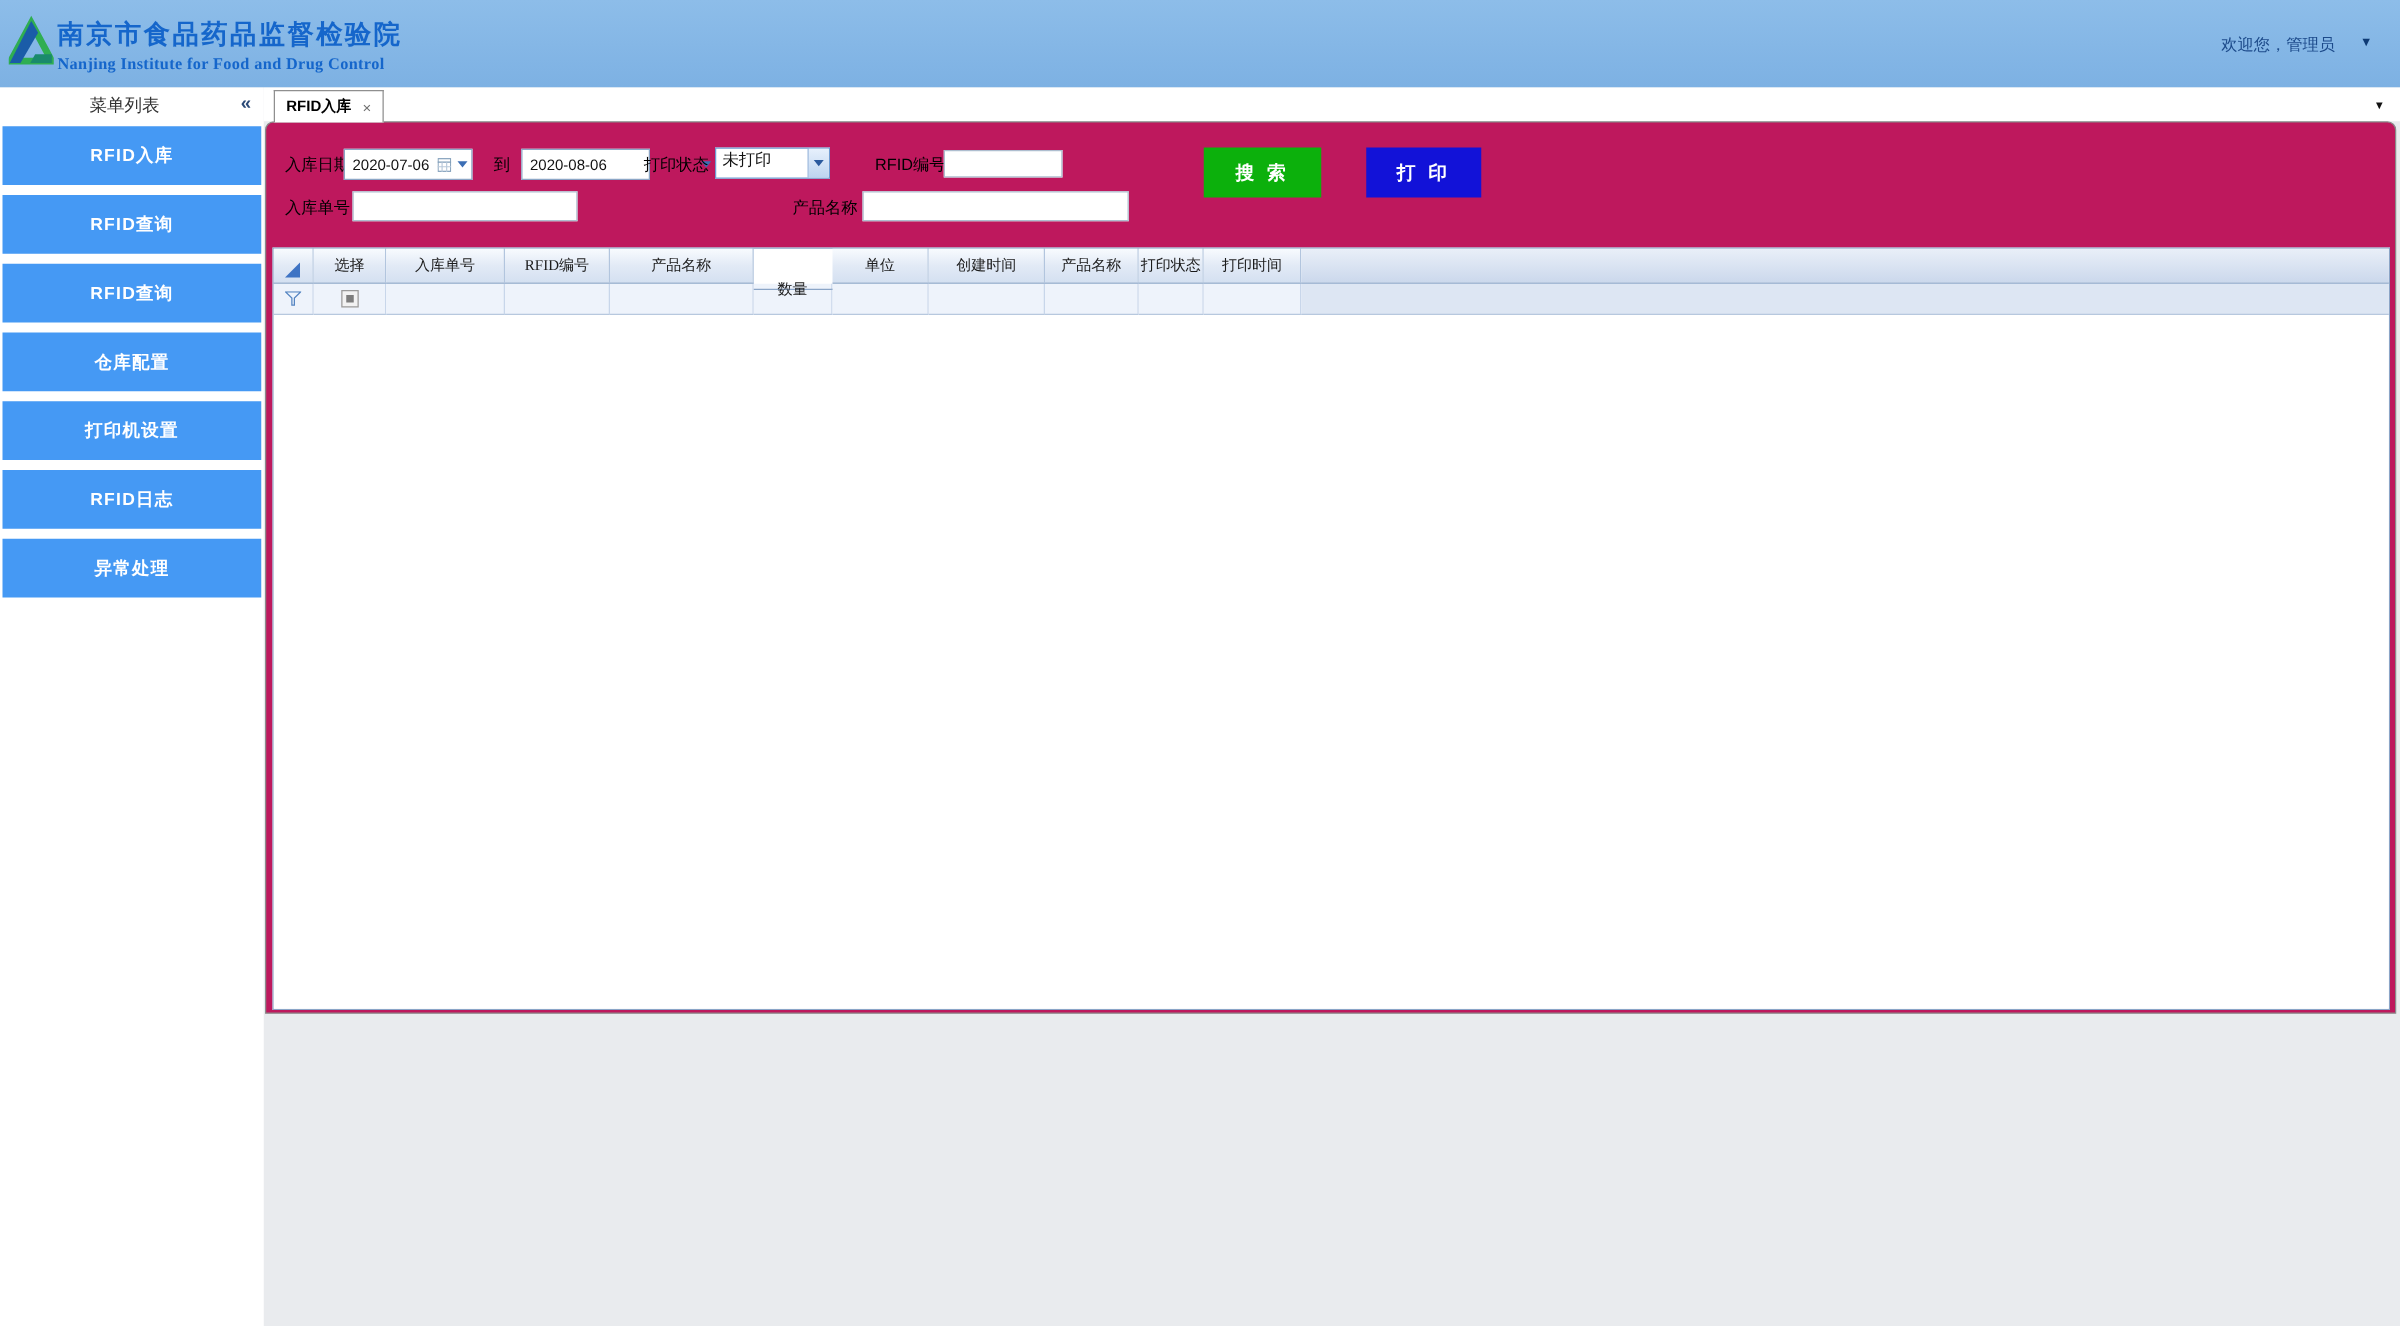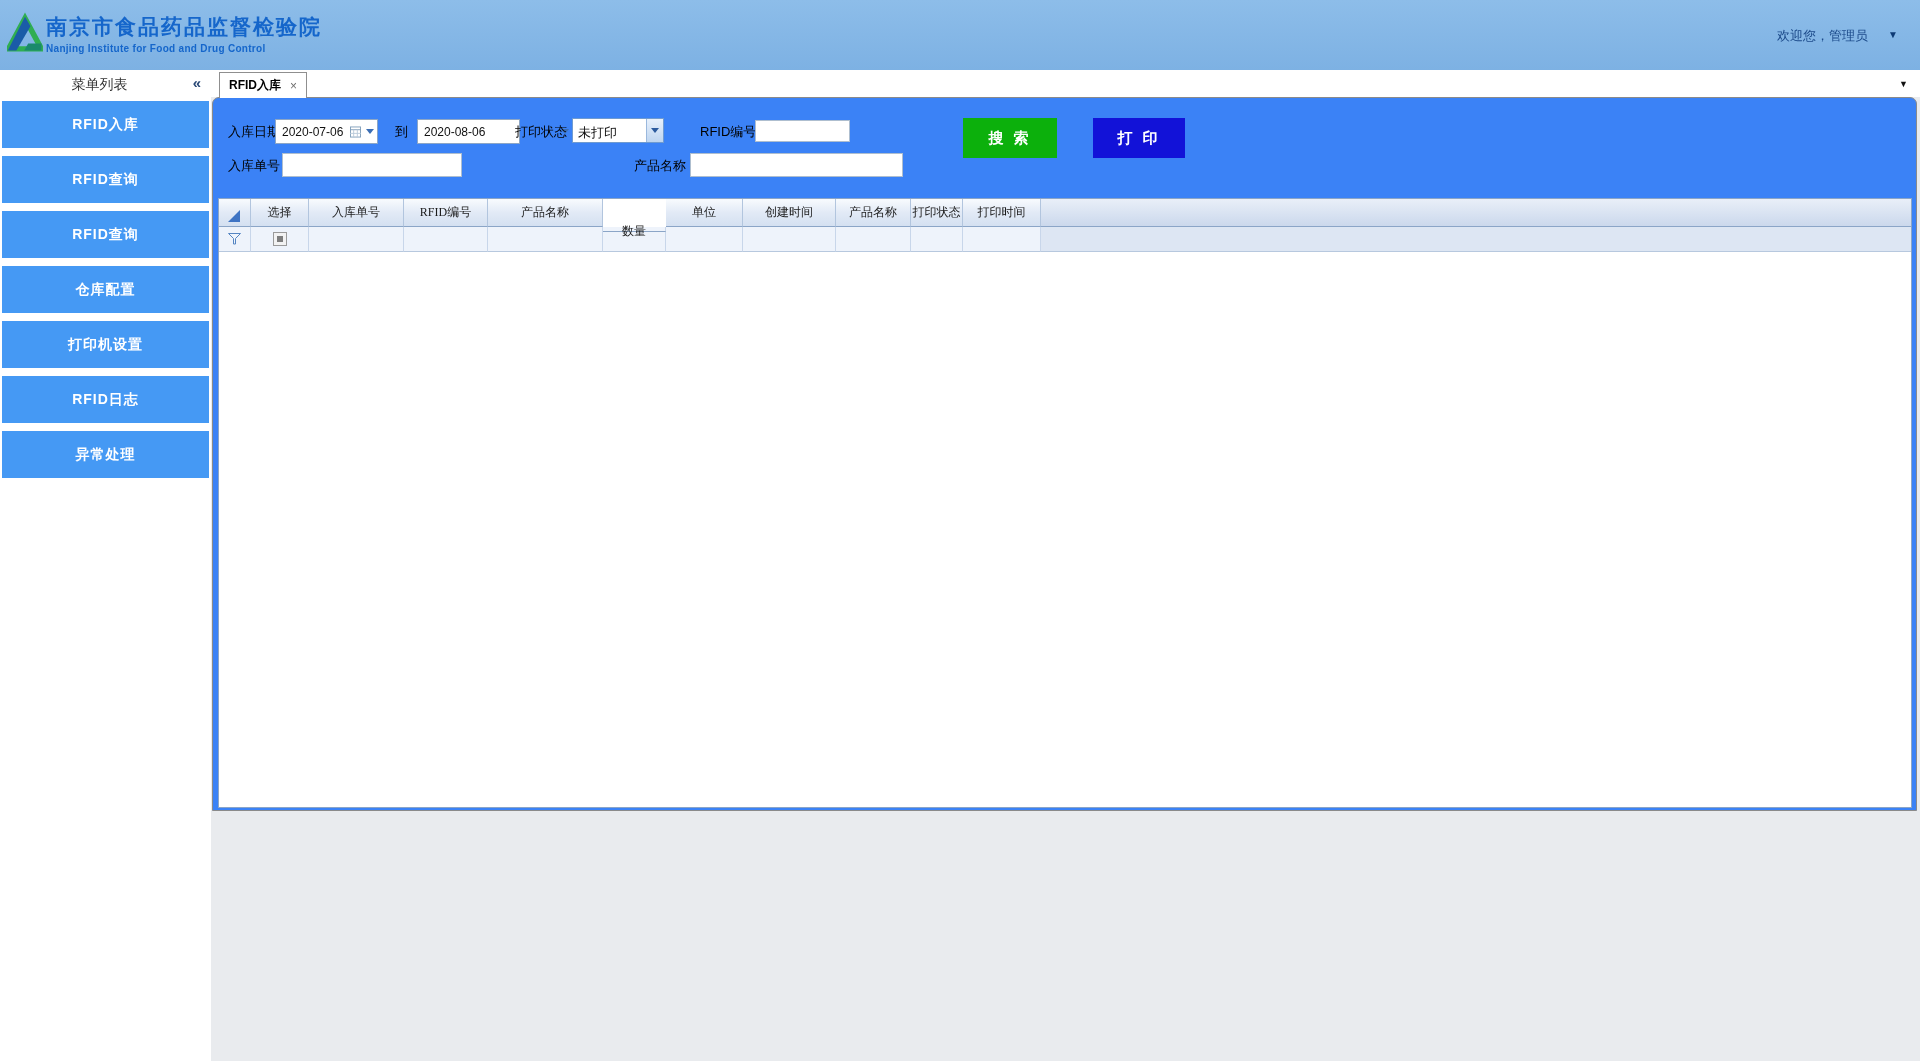--- a/index.html
+++ b/index.html
@@ -5,21 +5,21 @@
   * { margin:0; padding:0; box-sizing:border-box; }
   html,body { width:1920px; height:1061px; overflow:hidden;
     font-family:"Liberation Sans","DejaVu Sans",sans-serif; background:#e9ebee; }
 
   
   #app-header { position:absolute; left:0; top:0; width:1920px; height:70px;
     background:linear-gradient(#8dbde9,#7db1e3); }
   #logo { position:absolute; left:7px; top:12px; }
   #brand { position:absolute; left:46px; top:13px; color:#1566cb; }
   #brand .zh { font-size:21px; font-weight:bold; letter-spacing:2px; }
-  #brand .en { font-size:10px; font-weight:bold; margin-top:2px; letter-spacing:.3px; }
+  #brand .en { font-size:13px; font-weight:bold; margin-top:2px; letter-spacing:.3px;font-family:Liberation Serif, serif; }
   #welcome { position:absolute; right:52px; top:27px; font-size:13px; color:#1c4a8a; }
   #user-arrow { position:absolute; right:22px; top:29px; font-size:10px; color:#0e3a74; cursor:pointer; }
 
   
   #sidebar { position:absolute; left:0; top:70px; width:211px; height:991px; background:#ffffff; }
   #sidebar-header { position:relative; height:28px;margin-left:28px; }
   #sidebar-title { position:absolute; left:0; right:40px; top:6px; text-align:center;
     font-size:14px; color:#333; }
   #collapse-btn { position:absolute; right:10px; top:4px; font-size:15px; font-weight:bold;
     color:#2b4a77; cursor:pointer; }
@@ -31,33 +31,33 @@
   #tabbar { position:absolute; left:211px; top:70px; width:1709px; height:27px; background:#fff; }
   #tab-active { position:absolute; left:8px; top:2px; height:26px; display:inline-flex;
     align-items:center; gap:9px; padding:0 9px; background:#fff;
     border:1px solid #8f8f8f; border-bottom:none; z-index:3; cursor:pointer; }
   #tab-active .lbl { font-size:12px; font-weight:bold; color:#000; }
   #tab-active .close { font-size:12px; color:#6f6f6f; cursor:pointer; }
   #tab-overflow { position:absolute; right:12px; top:9px; font-size:9px; color:#111; cursor:pointer; }
 
   
   #panel { position:absolute; left:212px; top:97px; width:1705px; height:714px;
-    background:#3b82f6; border:1px solid #8a8a8a; border-radius:7px 7px 0 0; z-index:2; }
+    background:#be185d; border:1px solid #8a8a8a; border-radius:7px 7px 0 0; z-index:2; }
   .flabel { position:absolute; font-size:13px; color:#000; white-space:nowrap; }
 
   .datebox { position:absolute; height:25px; background:#fff; border:1px solid #8ca6c6;
     display:flex; align-items:center; padding:0 3px 0 6px; }
   .datebox input { border:none; outline:none; width:66px; font-size:12px;
     font-family:"Liberation Sans","DejaVu Sans",sans-serif; color:#111; background:transparent; }
   .cal-icon { margin-left:2px; cursor:pointer; }
   .dd-tri { width:0; height:0; border-left:4px solid transparent; border-right:4px solid transparent;
     border-top:5px solid #3c6eb4; margin-left:5px; cursor:pointer; }
 
   .selectbox { position:absolute; height:25px; background:#fff; border:1px solid #6f9bd1;
-    display:flex; align-items:flex-end; cursor:pointer; }
+    display:flex; align-items:flex-start; cursor:pointer; }
   .selectbox .val { flex:1; font-size:13px; padding-left:5px; color:#111; }
   .selectbox .btn { width:17px; height:100%; background:linear-gradient(#e7f0fc,#bed5f0);
     border-left:1px solid #9ab8dd; display:flex; align-items:center; justify-content:center; }
   .selectbox .btn .tri { width:0; height:0; border-left:4px solid transparent;
     border-right:4px solid transparent; border-top:5px solid #2b5a9e; }
 
   .txtinput { position:absolute; height:24px; border:1px solid #aebecf; background:#fff;
     font-size:13px; padding:0 5px; outline:none;
     font-family:"Liberation Sans","DejaVu Sans",sans-serif; }
 

